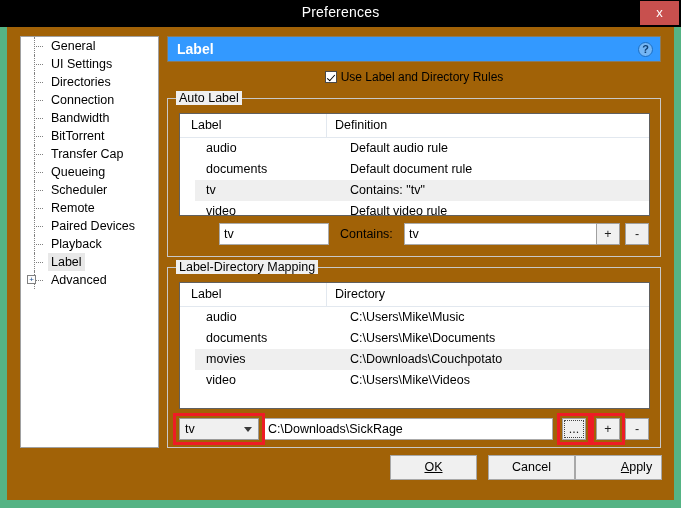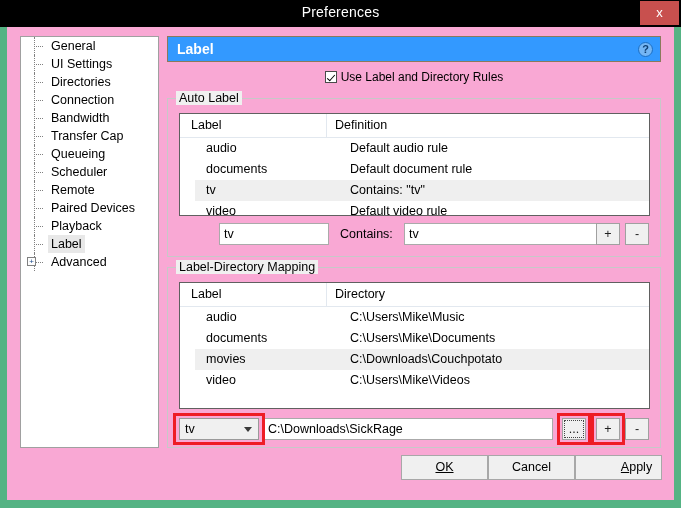--- a/index.html
+++ b/index.html
@@ -48,21 +48,21 @@
     line-height: 24px;
     text-align: center;
     cursor: pointer;
   }
 
   
   #client {
     position: absolute;
     left: 7px; top: 27px;
     width: 667px; height: 473px;
-    background: #f9a8d4;
+    background: #a16207;
     box-sizing: border-box;
   }
 
   
   #sidebar {
     position: absolute;
     left: 13px; top: 9px;
     width: 139px; height: 412px;
     background: #ffffff;
     border: 1px solid #a0a0a0;
@@ -349,20 +349,21 @@
   </div>
 
   <div id="client">
 
     <div id="sidebar">
         <div class="tree-item"><div class="vline"></div><div class="tick"></div><span class="tree-label">General</span></div>
         <div class="tree-item"><div class="vline"></div><div class="tick"></div><span class="tree-label">UI Settings</span></div>
         <div class="tree-item"><div class="vline"></div><div class="tick"></div><span class="tree-label">Directories</span></div>
         <div class="tree-item"><div class="vline"></div><div class="tick"></div><span class="tree-label">Connection</span></div>
         <div class="tree-item"><div class="vline"></div><div class="tick"></div><span class="tree-label">Bandwidth</span></div>
+        <div class="tree-item"><div class="vline"></div><div class="tick"></div><span class="tree-label">BitTorrent</span></div>
         <div class="tree-item"><div class="vline"></div><div class="tick"></div><span class="tree-label">Transfer Cap</span></div>
         <div class="tree-item"><div class="vline"></div><div class="tick"></div><span class="tree-label">Queueing</span></div>
         <div class="tree-item"><div class="vline"></div><div class="tick"></div><span class="tree-label">Scheduler</span></div>
         <div class="tree-item"><div class="vline"></div><div class="tick"></div><span class="tree-label">Remote</span></div>
         <div class="tree-item"><div class="vline"></div><div class="tick"></div><span class="tree-label">Paired Devices</span></div>
         <div class="tree-item"><div class="vline"></div><div class="tick"></div><span class="tree-label">Playback</span></div>
         <div class="tree-item selected"><div class="vline"></div><div class="tick"></div><span class="tree-label">Label</span></div>
         <div class="tree-item"><div class="vline"></div><div class="tick"></div><div class="expander">+</div><span class="tree-label">Advanced</span></div>
       </div>
 
@@ -453,19 +454,19 @@
         <div class="smallbtn" style="left:457px; top:150px; width:24px;">-</div>
 
         <div class="redbox" style="left:5px;  top:145px; width:92px; height:32px;"></div>
         <div class="redbox" style="left:389px; top:145px; width:34px; height:32px;"></div>
         <div class="redbox" style="left:423px; top:145px; width:34px; height:32px;"></div>
       </div>
 
     </div>
 
     <div id="buttonbar">
-      <div class="dlgbtn" style="left:394px;text-decoration:underline;">OK</div>
+      <div class="dlgbtn" style="left:383px;text-decoration:underline;">OK</div>
       <div class="dlgbtn" style="left:481px;">Cancel</div>
       <div class="dlgbtn" style="left:568px;padding-left:36px;"><span class="accel">A</span><span>pply</span></div>
     </div>
 
   </div>
 </div>
 
 </body></html>

